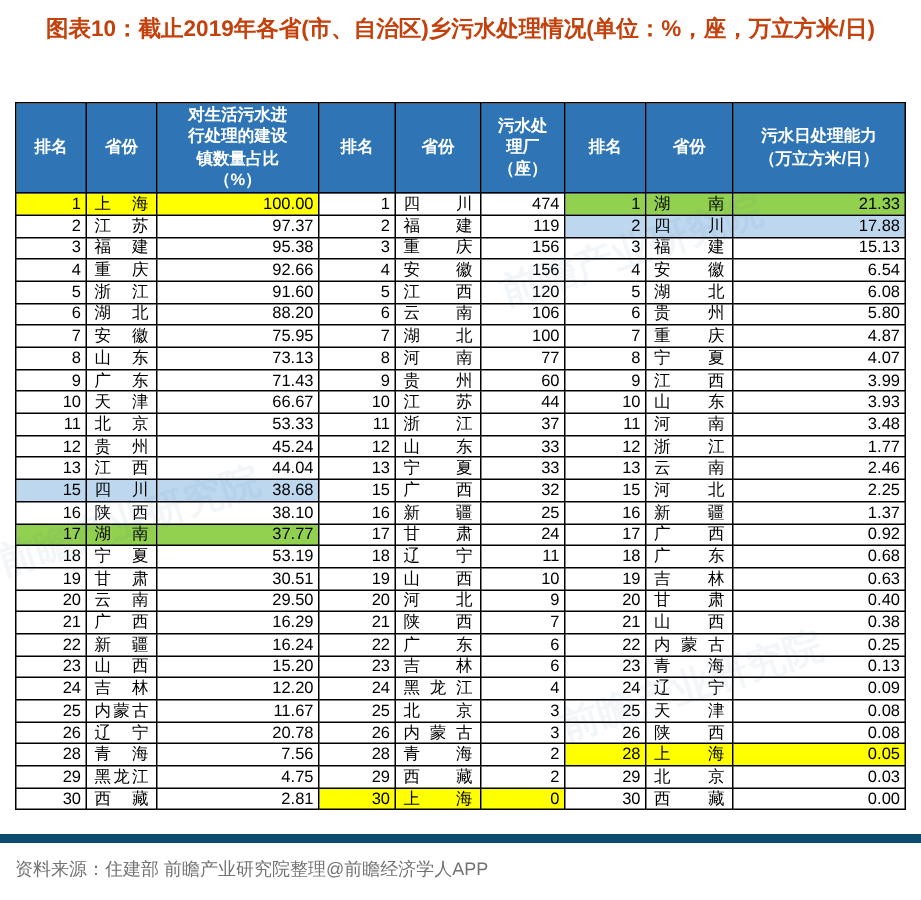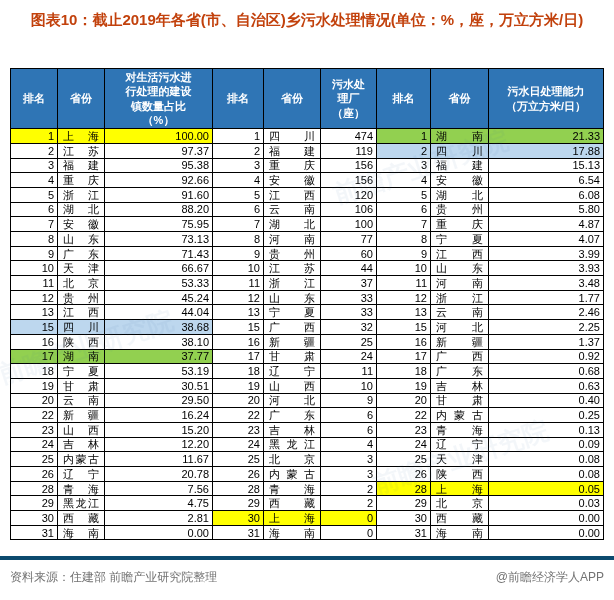--- a/index.html
+++ b/index.html
@@ -28,22 +28,22 @@
     border:1px solid #000000;font-size:11px;line-height:12px;
     height:13.7px;padding:0;color:#000000;overflow:hidden;background:#ffffff;
   }
   .prov-table td.num{text-align:right;padding-right:3px;}
   .prov-table td.prov{text-align:justify;text-align-last:justify;padding:0 5px;}
   td.hl-yellow{background:var(--hl-yellow,#FFFF00) !important;}
   td.hl-green{background:var(--hl-green,#92D050) !important;}
   td.hl-blue{background:var(--hl-blue,#BDD7EE) !important;}
   .footer{
     position:absolute;left:0;right:0;top:556px;
-    border-top:4px solid #0c4a6e;
-    display:flex;justify-content:space-between;align-items:flex-start;
+    border-top:6px solid #0c4a6e;
+    display:flex;align-items:flex-start;
     padding:9px 10px 0 10px;font-size:12px;color:#737373;
   }
   .wm{
     position:absolute;color:#3a6ea5;opacity:0.055;font-size:26px;font-weight:bold;
     transform:rotate(-18deg);pointer-events:none;white-space:nowrap;z-index:5;
   }
 </style>
 </head>
 <body>
 
@@ -288,20 +288,31 @@
         <td class="prov">云南</td>
         <td class="num">29.50</td>
         <td class="num">20</td>
         <td class="prov">河北</td>
         <td class="num">9</td>
         <td class="num">20</td>
         <td class="prov">甘肃</td>
         <td class="num">0.40</td>
       </tr>
       <tr>
+        <td class="num">21</td>
+        <td class="prov">广西</td>
+        <td class="num">16.29</td>
+        <td class="num">21</td>
+        <td class="prov">陕西</td>
+        <td class="num">7</td>
+        <td class="num">21</td>
+        <td class="prov">山西</td>
+        <td class="num">0.38</td>
+      </tr>
+      <tr>
         <td class="num">22</td>
         <td class="prov">新疆</td>
         <td class="num">16.24</td>
         <td class="num">22</td>
         <td class="prov">广东</td>
         <td class="num">6</td>
         <td class="num">22</td>
         <td class="prov">内蒙古</td>
         <td class="num">0.25</td>
       </tr>
@@ -375,30 +386,19 @@
         <td class="num">30</td>
         <td class="prov">西藏</td>
         <td class="num">2.81</td>
         <td class="num hl-yellow">30</td>
         <td class="prov hl-yellow">上海</td>
         <td class="num hl-yellow">0</td>
         <td class="num">30</td>
         <td class="prov">西藏</td>
         <td class="num">0.00</td>
       </tr>
-      <tr>
-        <td class="num">31</td>
-        <td class="prov">海南</td>
-        <td class="num">0.00</td>
-        <td class="num">31</td>
-        <td class="prov">海南</td>
-        <td class="num">0</td>
-        <td class="num">31</td>
-        <td class="prov">海南</td>
-        <td class="num">0.00</td>
-      </tr>
     </tbody>
 </table>
 
 <div class="footer">
   <span>资料来源：住建部 前瞻产业研究院整理</span>
   <span>@前瞻经济学人APP</span>
 </div>
 
 </body></html>

